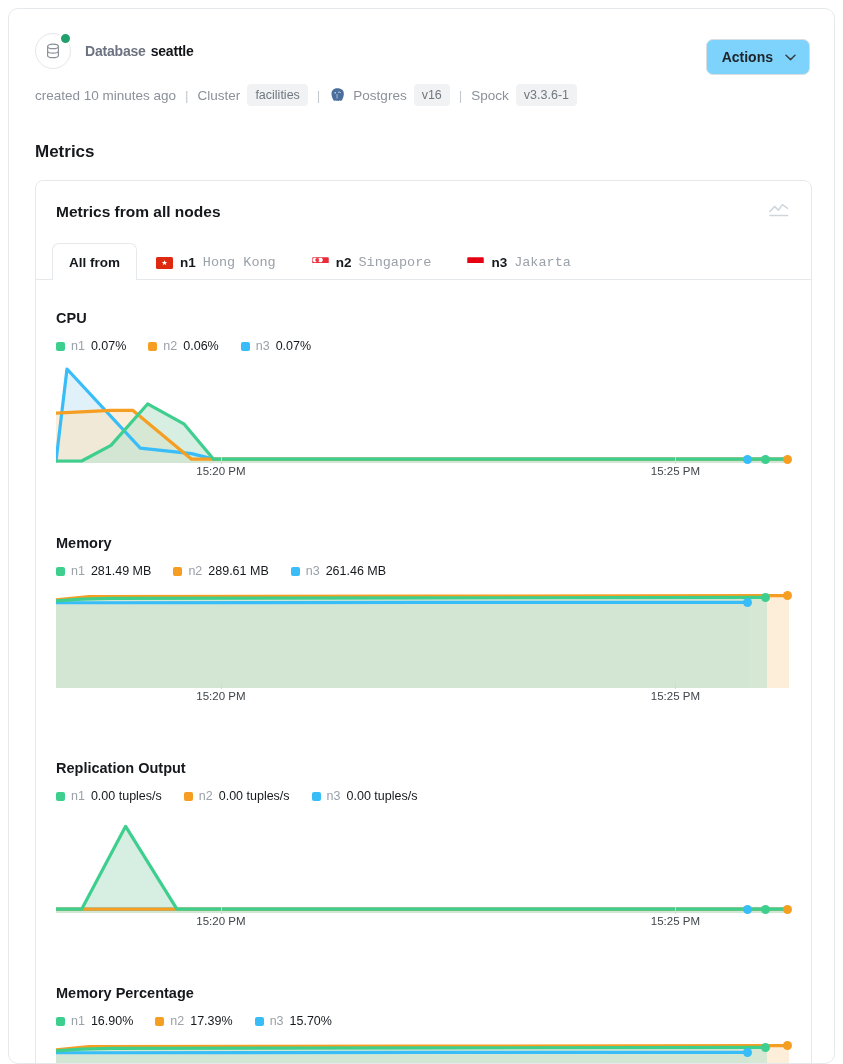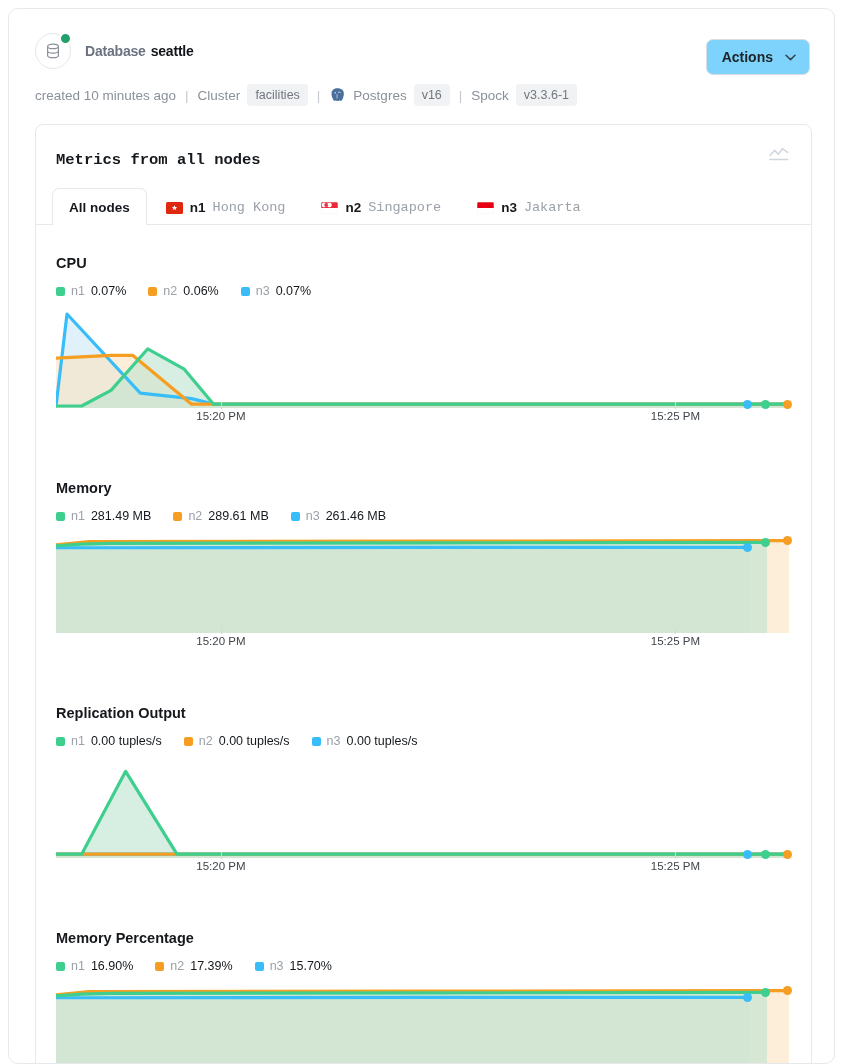--- a/index.html
+++ b/index.html
@@ -65,23 +65,22 @@
     font-size: 17px; font-weight: 700; color: #15191d;
   }
 
   
   .metrics-card {
     margin: 18px 22px 0 26px;
     border: 1px solid #e6e9ec; border-radius: 8px;
     background: #fff; overflow: hidden;
   }
   .card-head {
-    display: flex; align-items: flex-end; justify-content: space-between;
+    display: flex; align-items: flex-start; justify-content: space-between;
     padding: 22px 22px 18px 20px;
-    font-family: Liberation Mono, monospace;
   }
   .card-title { font-size: 15.5px; font-weight: 700; color: #15191d; }
   .chart-icon { opacity: 0.85; }
 
   
   .tabs {
     display: flex; align-items: flex-end;
     border-bottom: 1px solid #e6e9ec;
     padding-left: 16px; gap: 2px;
   }
@@ -165,36 +164,37 @@
         </svg>
       </span>
       <span class="meta-label">Postgres</span>
       <span class="pill">v16</span>
       <span class="sep">|</span>
       <span class="meta-label">Spock</span>
       <span class="pill">v3.3.6-1</span>
     </div>
   </div>
 
+  <div class="metrics-heading">Metrics</div>
 
   <div class="metrics-card">
 
     <div class="card-head">
       <div class="card-title">Metrics from all nodes</div>
       <span class="chart-icon">
         <svg width="20" height="17" viewBox="0 0 20 17">
           <path d="M1 8.4 L5.6 3.4 L9.4 7.2 L13.4 1.6 L18.6 5.4" fill="none" stroke="#c6ced6" stroke-width="1.5" stroke-linecap="round" stroke-linejoin="round"></path>
           <path d="M1 12.6 H18.6" stroke="#c6ced6" stroke-width="1.5" stroke-linecap="round"></path>
         </svg>
       </span>
     </div>
 
     <div class="tabs">
         <div class="tab active">
-          <span class="node-id">All nodes</span>
+          <span class="node-id">All from</span>
         </div>
         <div class="tab">
           <svg class="flag" viewBox="0 0 17 12">
             <rect width="17" height="12" fill="#de2910"></rect>
             <path d="M8.5 3.2 L9.3 5.1 L11.2 5.1 L9.7 6.3 L10.3 8.2 L8.5 7.1 L6.7 8.2 L7.3 6.3 L5.8 5.1 L7.7 5.1 Z" fill="#ffffff"></path>
           </svg>
           <span class="node-id">n1</span>
           <span class="loc">Hong Kong</span>
         </div>
         <div class="tab">

